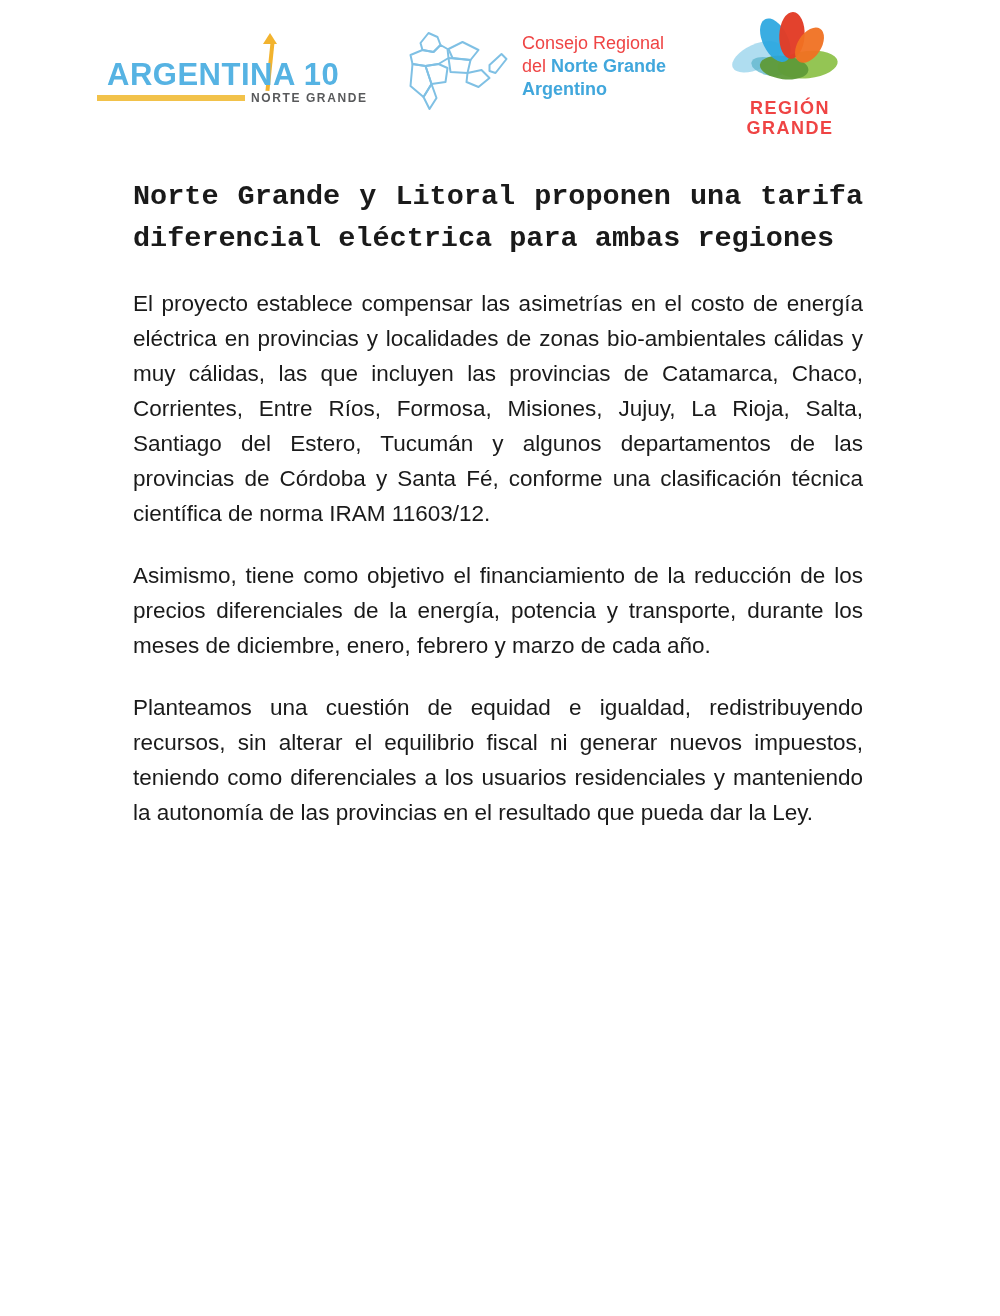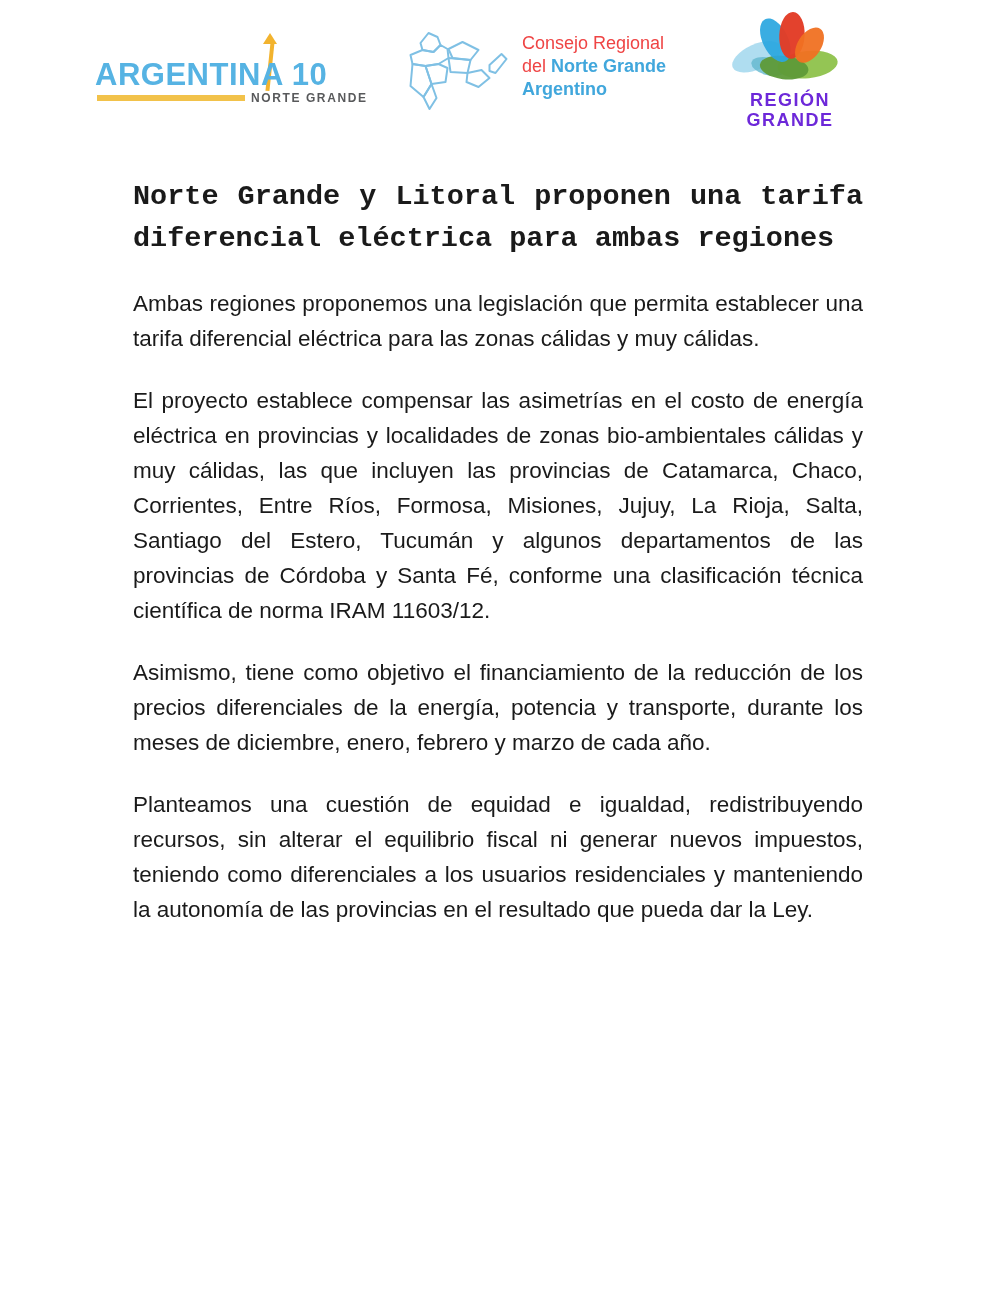--- a/index.html
+++ b/index.html
@@ -12,21 +12,21 @@
     color:#1a1a1a;
     overflow:hidden;
   }
 
   
   .header { position:absolute; top:0; left:0; width:1000px; height:150px; }
 
   
   .logo-arg { position:absolute; left:95px; top:15px; width:255px; height:100px; }
   .logo-arg .wordmark {
-    position:absolute; left:0; top:42px;
+    position:absolute; left:12px; top:42px;
     font-size:31px; font-weight:bold; letter-spacing:0.5px;
     color:#56b3e3; white-space:nowrap;
   }
   .logo-arg .arrow { position:absolute; left:168px; top:18px; width:14px; height:58px; }
   .logo-arg .arrow .shaft {
     position:absolute; left:5px; top:9px; width:4px; height:49px;
     background:#f2b32e; transform:rotate(6deg);
   }
   .logo-arg .arrow .head {
     position:absolute; left:0; top:0;
@@ -48,23 +48,23 @@
   .logo-consejo { position:absolute; left:398px; top:18px; width:295px; height:105px; }
   .logo-consejo .map { position:absolute; left:0; top:5px; }
   .logo-consejo .text { position:absolute; left:124px; top:14px; font-size:18px; line-height:23px; }
   .logo-consejo .lt { color:#ef4444; font-weight:normal; }
   .logo-consejo .bd { color:#41a7dc; font-weight:bold; }
 
   
   .logo-litoral { position:absolute; left:722px; top:8px; width:136px; height:125px; text-align:center; }
   .logo-litoral .flower { display:block; margin:0 auto; }
   .logo-litoral .name {
-    margin-top:2px;
+    margin-top:10px;
     font-size:18px; font-weight:bold; letter-spacing:1.5px;
-    line-height:20px; color:#6d28d9;
+    line-height:20px; color:#ef4444;
   }
 
   
   .doc { position:absolute; left:133px; top:176px; width:730px; }
   .kicker { font-size:24px; margin:0 0 32px 0; font-weight:normal; }
   .title {
     font-size:28.5px; font-weight:bold; line-height:42px;
     margin:0 0 26px 0;
     text-align:justify;
     font-family:Liberation Mono, monospace;
@@ -124,19 +124,18 @@
       </svg>
       <div class="name">
         <div>REGIÓN</div>
         <div>GRANDE</div>
       </div>
     </div>
   </div>
 
   <div class="doc">
     <h1 class="title">Norte Grande y Litoral proponen una tarifa diferencial eléctrica para ambas regiones</h1>
-    <p class="para">Ambas regiones proponemos una legislación que permita establecer una tarifa diferencial eléctrica para las zonas cálidas y muy cálidas.</p>
     <p class="para">El proyecto establece compensar las asimetrías en el costo de energía eléctrica en provincias y localidades de zonas bio-ambientales cálidas y muy cálidas, las que incluyen las provincias de Catamarca, Chaco, Corrientes, Entre Ríos, Formosa, Misiones, Jujuy, La Rioja, Salta, Santiago del Estero, Tucumán y algunos departamentos de las provincias de Córdoba y Santa Fé, conforme una clasificación técnica científica de norma IRAM 11603/12.</p>
     <p class="para">Asimismo, tiene como objetivo el financiamiento de la reducción de los precios diferenciales de la energía, potencia y transporte, durante los meses de diciembre, enero, febrero y marzo de cada año.</p>
     <p class="para">Planteamos una cuestión de equidad e igualdad, redistribuyendo recursos, sin alterar el equilibrio fiscal ni generar nuevos impuestos, teniendo como diferenciales a los usuarios residenciales y manteniendo la autonomía de las provincias en el resultado que pueda dar la Ley.</p>
   </div>
 
 </div>
 
 </body></html>

